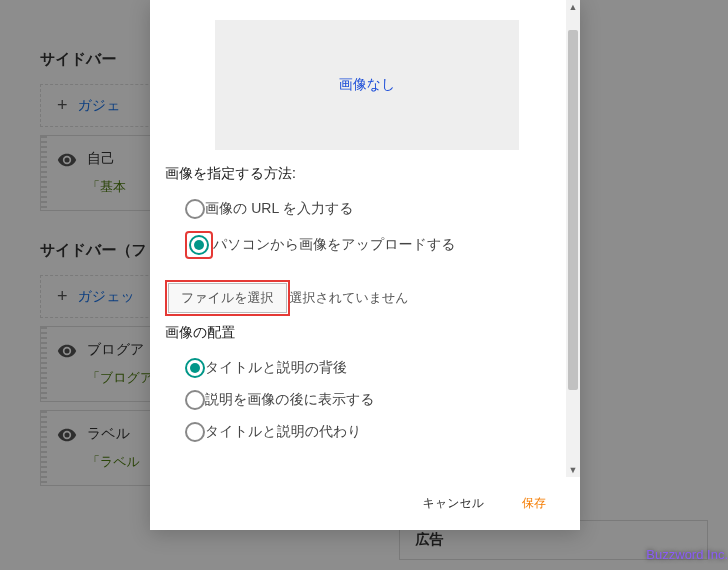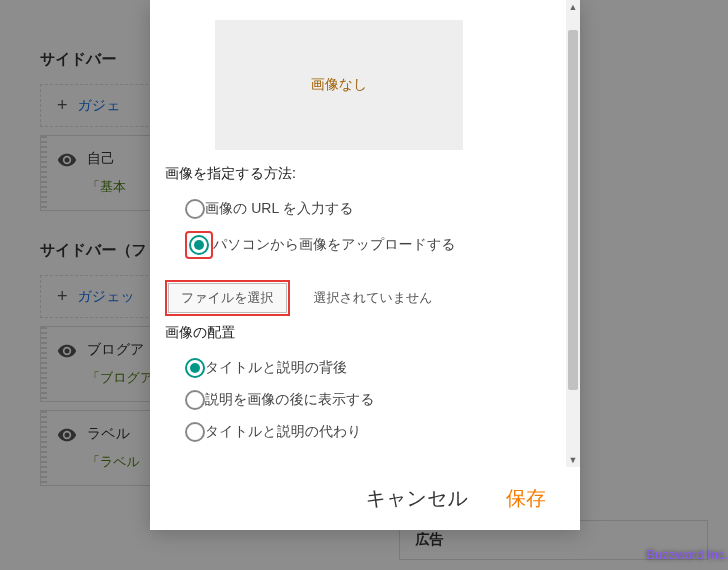--- a/index.html
+++ b/index.html
@@ -148,28 +148,28 @@
     }
     .scrollbar-arrow.up { top: 0; }
     .scrollbar-arrow.down { bottom: 0; }
 
     .field-label {
       font-size: 14px;
       color: #222;
       margin-bottom: 10px;
     }
     .image-placeholder {
-      width: 248px;
+      width: 304px;
       height: 130px;
       background: #eee;
       margin: 0 0 15px 50px;
       display: flex;
       align-items: center;
       justify-content: center;
-      color: #a16207;
+      color: #1d4ed8;
       font-size: 14px;
     }
     .radio-group {
       margin-left: 20px;
       margin-bottom: 15px;
     }
     .radio-row {
       display: flex;
       align-items: center;
       padding: 6px 0;
@@ -201,21 +201,21 @@
     }
     .highlight-red {
       border: 2px solid #e53935;
       padding: 2px;
       border-radius: 4px;
       display: inline-flex;
     }
     .file-row {
       display: flex;
       align-items: center;
-      gap: 24px;
+      gap: 0;
       margin: 4px 0 8px 0;
     }
     .file-btn {
       border: 1px solid #bbb;
       background: #f8f8f8;
       padding: 5px 12px;
       font-size: 13px;
       color: #555;
       cursor: pointer;
     }
@@ -230,21 +230,21 @@
     }
     .modal-footer {
       padding: 12px 30px;
       display: flex;
       justify-content: flex-end;
       gap: 30px;
     }
     .btn-text {
       background: none;
       border: none;
-      font-size: 20px;
+      font-size: 12px;
       cursor: pointer;
       padding: 6px 4px;
     }
     .btn-cancel { color: #333; }
     .btn-save { color: #f57c00; font-weight: 500; }
 
     .watermark {
       position: absolute;
       right: 0;
       bottom: 8px;

